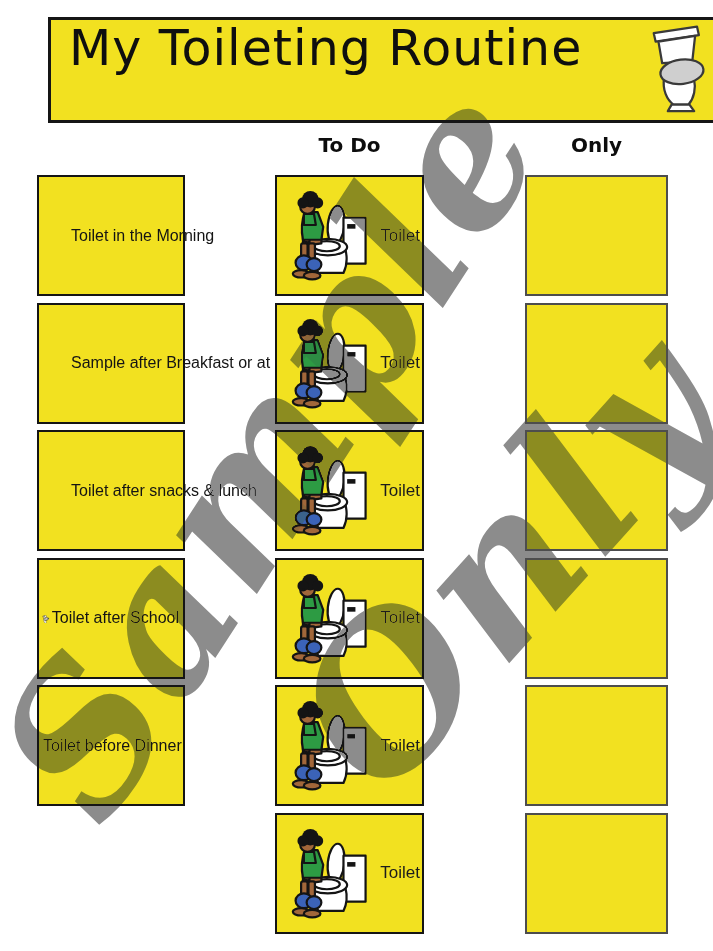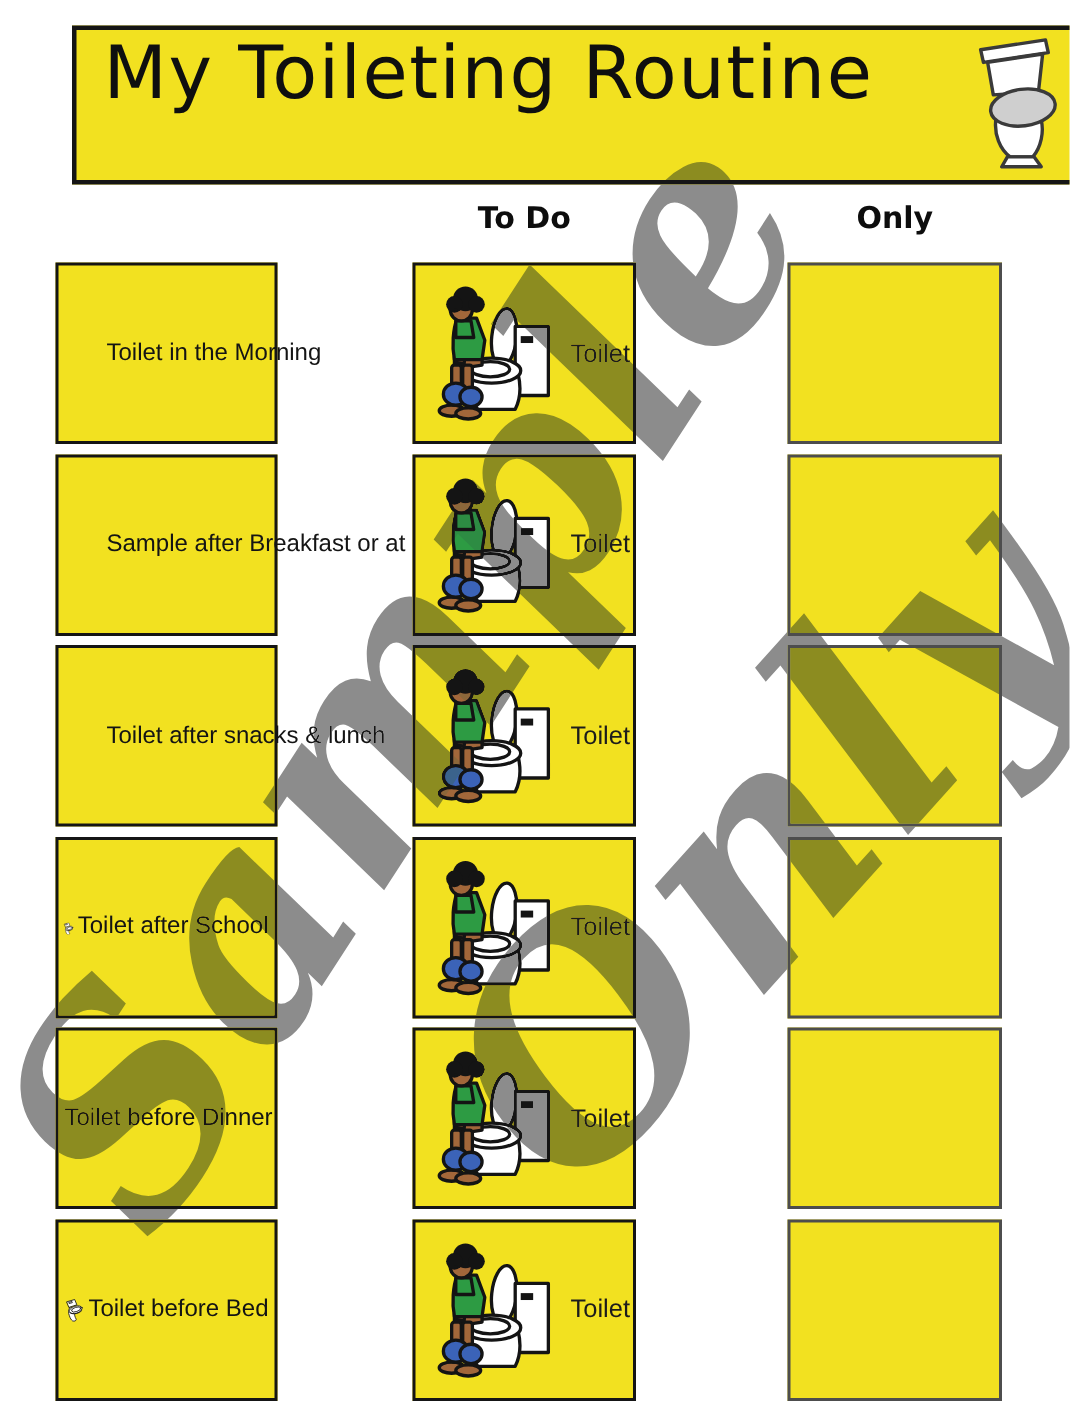--- a/index.html
+++ b/index.html
@@ -162,35 +162,20 @@
           <path d="M36,12 L48,10 L49,15 L37,17 Z"></path>
           <ellipse cx="60" cy="46" rx="28" ry="15" transform="rotate(-12 60 46)"></ellipse>
           <ellipse cx="62" cy="45" rx="20" ry="9" transform="rotate(-12 62 45)" fill="none"></ellipse>
           <path d="M36,56 C48,66 72,64 85,52" fill="none"></path>
         </g>
       </svg>
     </div>
     <div class="task-label">Toilet before Dinner</div>
   </div>
 
-  <div class="card">
-    <div class="img-wrap">
-      <svg viewBox="0 0 100 100" aria-hidden="true">
-        <g transform="rotate(-6 50 50)" stroke="#141414" stroke-width="3.4" fill="#ffffff" stroke-linejoin="round" stroke-linecap="round">
-          <path d="M37,32 C29,44 27,56 31,68 C33,79 37,87 42,91 C50,95 57,92 58,86 C53,75 52,66 55,60 L56,50 Z"></path>
-          <path d="M27,9 L60,3 L67,26 L34,33 Z"></path>
-          <path d="M36,12 L48,10 L49,15 L37,17 Z"></path>
-          <ellipse cx="60" cy="46" rx="28" ry="15" transform="rotate(-12 60 46)"></ellipse>
-          <ellipse cx="62" cy="45" rx="20" ry="9" transform="rotate(-12 62 45)" fill="none"></ellipse>
-          <path d="M36,56 C48,66 72,64 85,52" fill="none"></path>
-        </g>
-      </svg>
-    </div>
-    <div class="task-label">Toilet before Bed</div>
-  </div>
 </div>
 <div class="column col-mid">
   <div class="card">
     <div class="img-wrap">
       <svg viewBox="0 0 110 100" aria-hidden="true">
         <g stroke="#141414" stroke-width="2.4" stroke-linejoin="round" stroke-linecap="round">
           <ellipse cx="62" cy="38" rx="9" ry="21" fill="#ffffff" transform="rotate(6 62 38)"></ellipse>
           <rect x="70" y="30" width="24" height="50" fill="#ffffff"></rect>
           <rect x="74" y="37" width="9" height="5" fill="#141414" stroke="none"></rect>
           <path d="M36,64 C35,74 38,84 43,90 L70,90 C74,82 74,72 72,64 Z" fill="#ffffff"></path>

